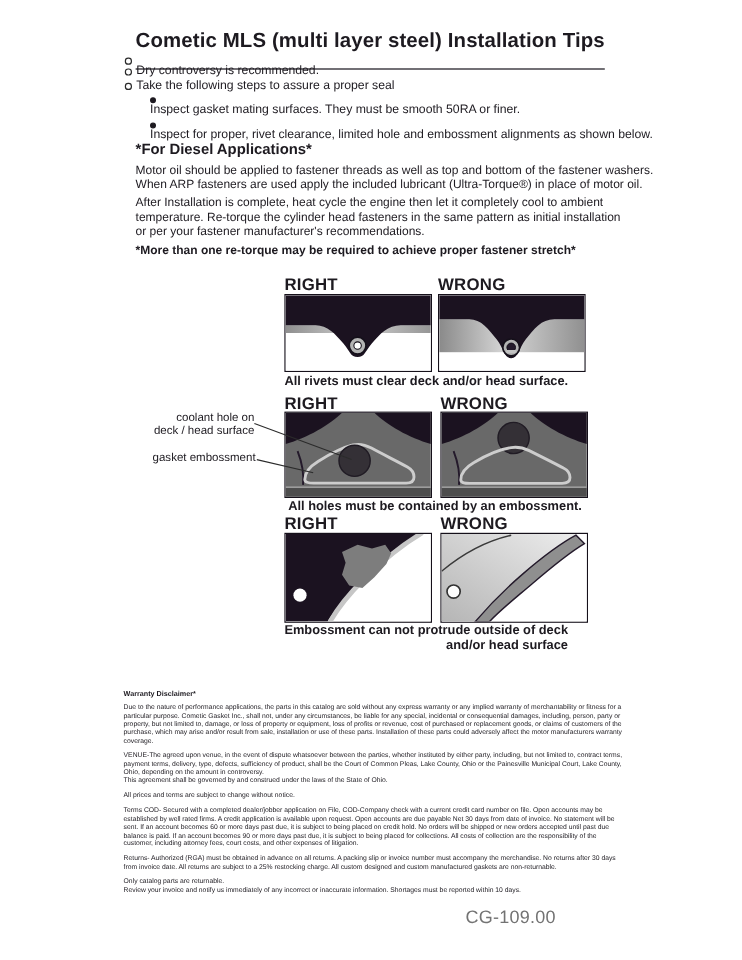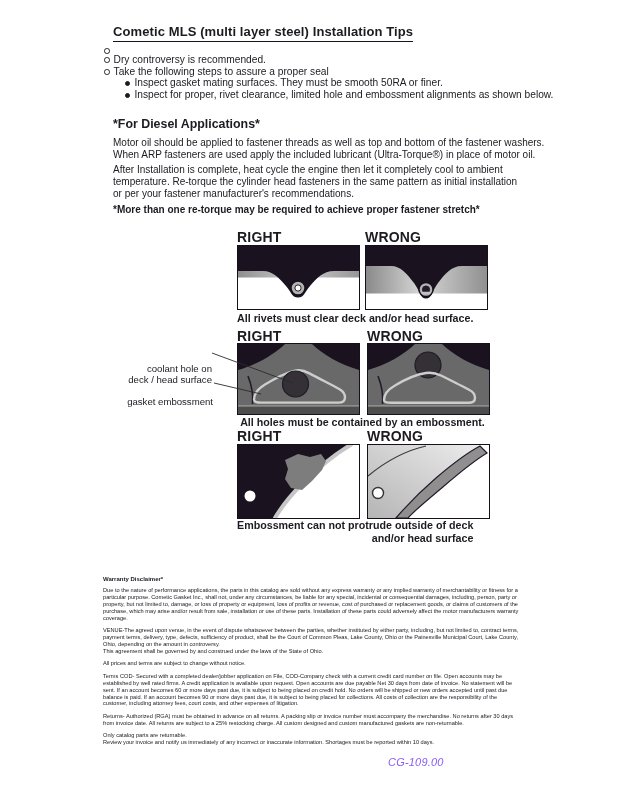--- a/index.html
+++ b/index.html
@@ -3,48 +3,48 @@
 <meta charset="utf-8">
 <style>
   html,body{margin:0;padding:0;background:#fff;}
   .page{
     position:relative;width:618px;height:800px;background:#ffffff;overflow:hidden;
     font-family:"Liberation Sans","DejaVu Sans",sans-serif;color:#1d1a20;
   }
   .abs{position:absolute;}
   
   .title{
-    left:113px;top:24px;font-size:13px;font-weight:bold;letter-spacing:.1px;
-    border-bottom:1.6px solid #17131b;padding-bottom:2px;display:inline-block;white-space:nowrap;
+    left:113px;top:24px;font-size:17px;font-weight:bold;letter-spacing:.1px;
+    border-bottom:1.6px solid #17131b;padding-bottom:13px;display:inline-block;white-space:nowrap;
   }
   
   .bullets{left:104px;top:45px;font-size:10.2px;line-height:11.7px;}
   .brow{display:flex;align-items:flex-start;}
-  .brow.sub{margin-left:21px;}
+  .brow.sub{margin-left:21px;flex-direction:column;}
   .mk{flex:0 0 auto;width:3.6px;height:3.6px;border:1px solid #2a2a2a;border-radius:50%;margin:3.4px 4px 0 0;}
   .mk.filled{background:#1d1a20;border-color:#1d1a20;width:3.4px;height:3.4px;margin-top:3.6px;}
   .btext{white-space:nowrap;}
   
   .diesel-h{left:113px;top:117px;font-size:12.4px;font-weight:bold;}
   .para{left:113px;font-size:10px;line-height:11.8px;white-space:pre-line;width:440px;}
   .p1{top:137px;}
   .p2{top:164px;}
   .p3{top:204px;white-space:nowrap;font-weight:bold;}
   
   .dg-h{width:121px;text-align:left;font-size:14px;font-weight:bold;letter-spacing:.2px;}
   .cap{font-size:10.7px;font-weight:bold;white-space:pre-line;line-height:12.6px;}
   .dbox{width:121px;border:1.6px solid #15101a;background:#fff;box-sizing:content-box;}
   .dbox svg{display:block;}
   
-  .ptr-label{font-size:9.6px;line-height:10.6px;text-align:right;white-space:pre-line;margin-top:20px;}
+  .ptr-label{font-size:9.6px;line-height:10.6px;text-align:right;white-space:pre-line;}
   
   .warranty{left:103px;top:576px;width:416px;}
   .warranty h4{margin:0 0 5px 0;font-size:6px;font-weight:bold;}
   .warranty p{margin:0 0 5.6px 0;font-size:5.65px;line-height:6.9px;white-space:pre-line;}
-  .pagenum{left:388px;top:756px;font-size:11px;color:#8b5cf6;letter-spacing:.2px;font-style:italic;}
+  .pagenum{left:388px;top:756px;font-size:15px;color:#737373;letter-spacing:.2px;}
 </style>
 </head>
 <body>
 
 <div class="page">
 
   <div class="abs title">Cometic MLS (multi layer steel) Installation Tips</div>
 
   <div class="abs bullets">
     <div class="brow">

